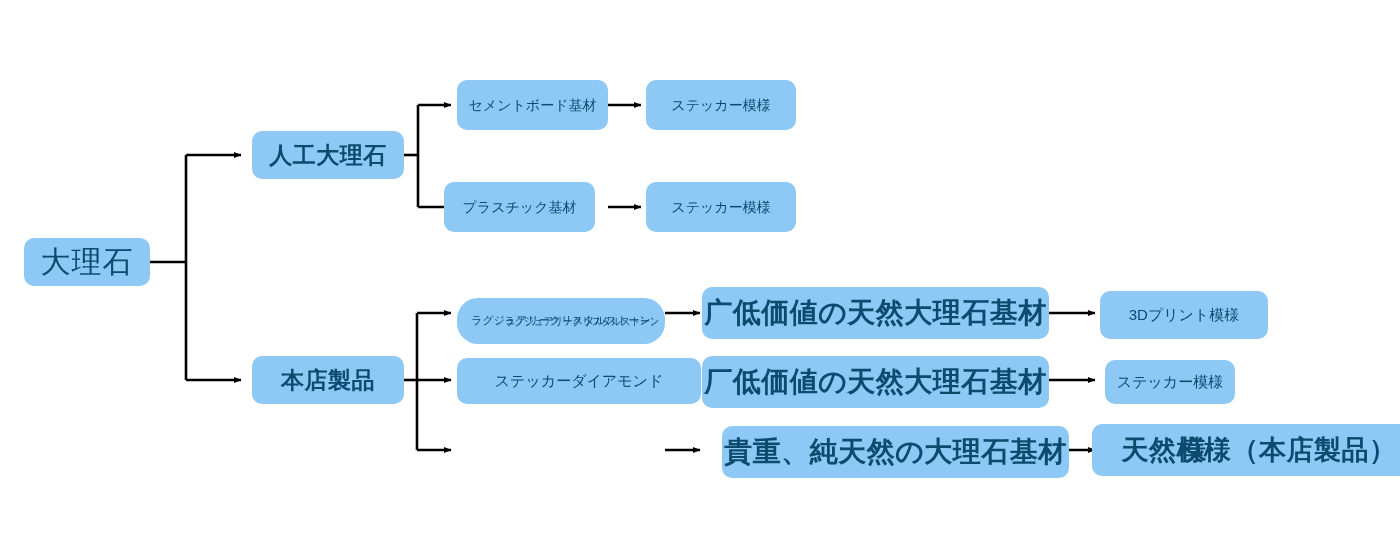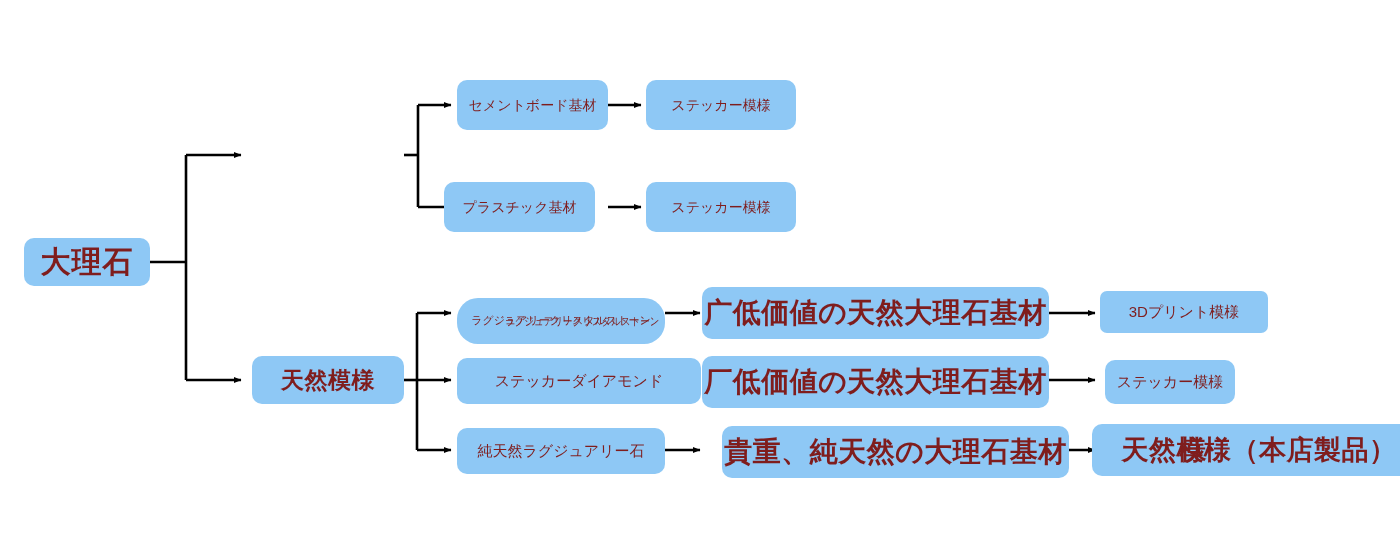--- a/index.html
+++ b/index.html
@@ -14,28 +14,28 @@
   #canvas{position:absolute;left:0;top:0;width:1400px;height:550px;}
   svg.links{position:absolute;left:0;top:0;width:1400px;height:550px;pointer-events:none;}
 
   .node{
     position:absolute;
     background:#8ec8f5;
     border-radius:10px;
     display:flex;
     align-items:center;
     justify-content:center;
-    color:#7f1d1d;
+    color:#0c4a6e;
     line-height:1.05;
     white-space:nowrap;
     box-sizing:border-box;
     text-align:center;
   }
   
-  .t-root{font-size:30px;font-weight:700;letter-spacing:1px;}
+  .t-root{font-size:30px;font-weight:400;letter-spacing:1px;}
   .t-l1{font-size:23px;font-weight:600;letter-spacing:.5px;}
   .t-small{font-size:14px;font-weight:500;}
   .t-tiny{font-size:11px;font-weight:500;}
   .t-big{font-size:28px;font-weight:700;letter-spacing:.5px;}
   .t-med{font-size:15px;font-weight:500;}
   .t-bigright{font-size:27px;font-weight:700;letter-spacing:.5px;}
 
   
   .stack{position:relative;display:inline-block;}
   .stack .under{position:relative;z-index:1;}
@@ -92,23 +92,26 @@
       <path d="M1049,313 L1095,313" marker-end="url(#ah)"></path>
       <path d="M1049,380 L1095,380" marker-end="url(#ah)"></path>
       <path d="M1049,450 L1095,450" marker-end="url(#ah)"></path>
     </g>
   </svg>
 
   <div class="node t-root" style="left:24px;top:238px;width:126px;height:48px;">
     <span>大理石</span>
   </div>
 
+  <div class="node t-l1" style="left:252px;top:131px;width:152px;height:48px;">
+    <span>人工大理石</span>
+  </div>
 
   <div class="node t-l1" style="left:252px;top:356px;width:152px;height:48px;">
-    <span>天然模様</span>
+    <span>本店製品</span>
   </div>
 
   <div class="node t-small" style="left:457px;top:80px;width:151px;height:50px;">
     <span>セメントボード基材</span>
   </div>
   <div class="node t-small" style="left:646px;top:80px;width:150px;height:50px;">
     <span>ステッカー模様</span>
   </div>
 
   <div class="node t-small" style="left:444px;top:182px;width:151px;height:50px;">
@@ -121,38 +124,35 @@
   <div class="node t-tiny" style="left:457px;top:298px;width:208px;height:46px;border-radius:21px;">
     <span class="stack">
       <span class="under">ラグジュアリークリスタルストーン</span>
       <span class="over">ラグジュアリークリスタルストーン</span>
     </span>
   </div>
   <div class="node t-big" style="left:702px;top:287px;width:347px;height:52px;">
     <span class="prefix-glyph">广</span>
     <span>低価値の天然大理石基材</span>
   </div>
-  <div class="node t-med" style="left:1100px;top:291px;width:168px;height:42px;border-radius:7px;">
+  <div class="node t-med" style="left:1100px;top:291px;width:168px;height:48px;">
     <span>3Dプリント模様</span>
   </div>
 
   <div class="node t-med" style="left:457px;top:358px;width:244px;height:46px;">
     <span>ステッカーダイアモンド</span>
   </div>
   <div class="node t-big" style="left:702px;top:356px;width:347px;height:52px;">
     <span class="prefix-glyph">厂</span>
     <span>低価値の天然大理石基材</span>
   </div>
   <div class="node t-med" style="left:1105px;top:360px;width:130px;height:44px;">
     <span>ステッカー模様</span>
   </div>
 
-  <div class="node t-med" style="left:457px;top:428px;width:208px;height:46px;">
-    <span>純天然ラグジュアリー石</span>
-  </div>
   <div class="node t-big" style="left:702px;top:426px;width:347px;height:52px;margin-left:20px;">
     <span>貴重、純天然の大理石基材</span>
   </div>
   <div class="node t-bigright" style="left:1092px;top:424px;width:334px;height:52px;">
     <span class="stack2">
       <span>天然模様（本店製品）</span>
       <span class="over2">様</span>
     </span>
   </div>
 

